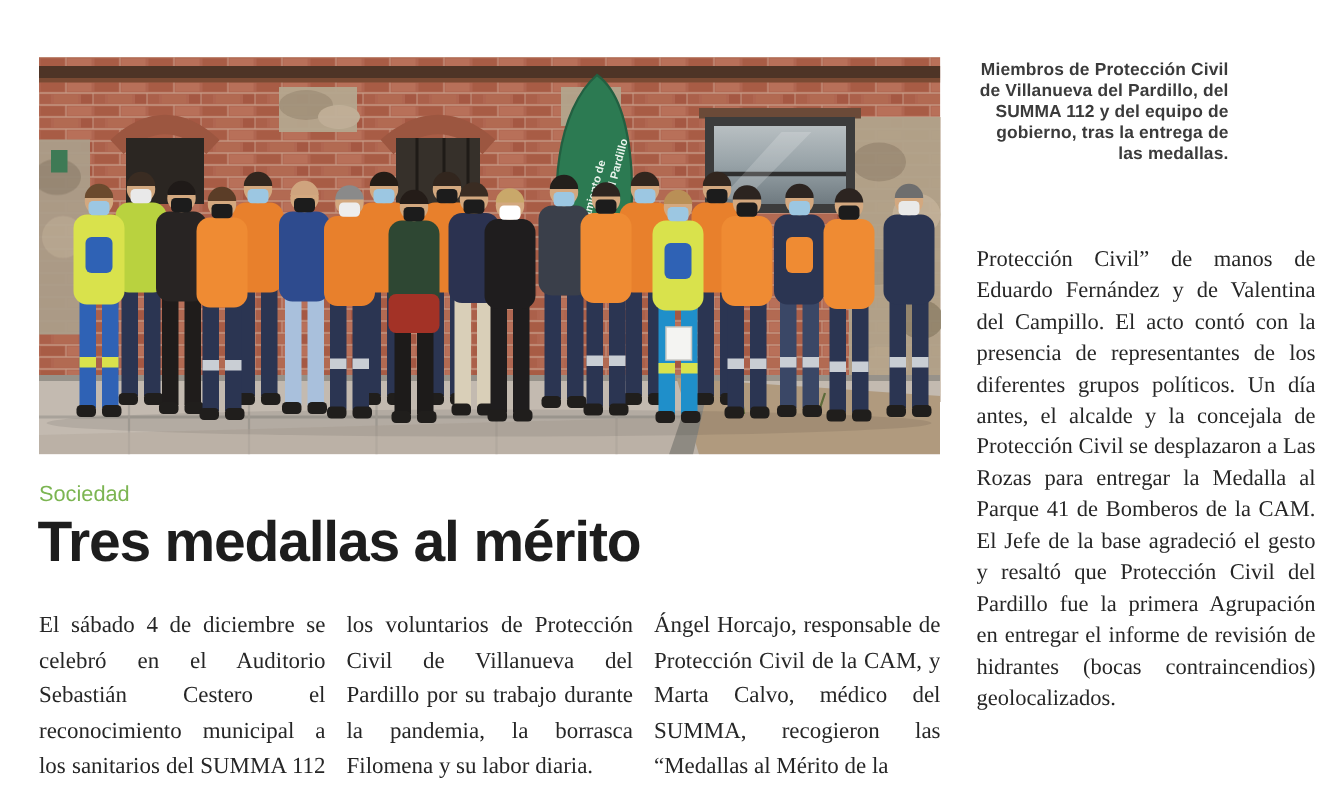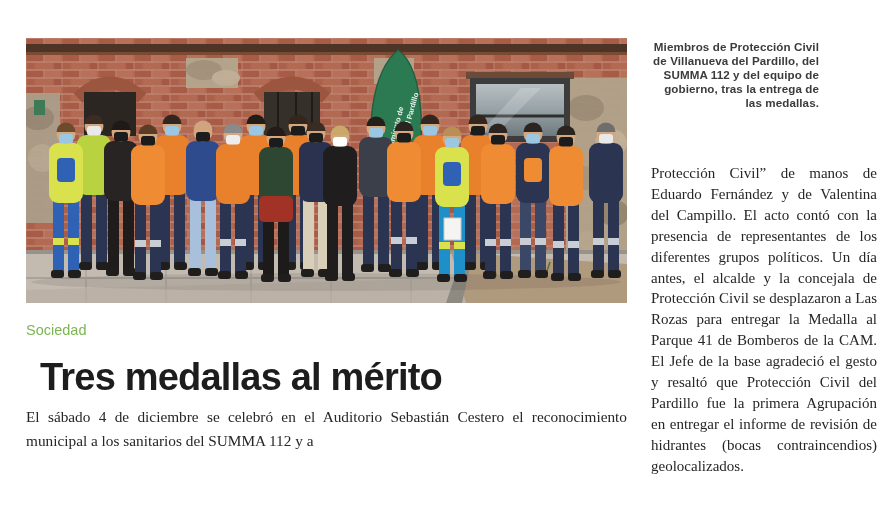--- a/index.html
+++ b/index.html
@@ -30,21 +30,21 @@
     font-size:15px;line-height:20.9px;color:#262626;
     text-align:justify;overflow:hidden;
   }
   
   .kicker{
     position:absolute;left:26px;top:322px;
     font-weight:400;font-size:14.5px;line-height:16px;
     color:#7cb552;
   }
   .headline{
-    position:absolute;left:24px;top:339px;margin:16px;width:600px;
+    position:absolute;left:24px;top:339px;margin:1px;width:600px;
     font-weight:700;font-size:38px;line-height:44px;
     letter-spacing:-0.8px;color:#1d1d1d;
     font-family:"Liberation Sans",sans-serif;
   }
   
   .body-cols{
     position:absolute;left:26px;top:405px;width:601px;height:121px;
     display:flex;gap:14px;overflow:hidden;
   }
   .body-col{
@@ -189,15 +189,17 @@
 
   <div class="caption">Miembros de Protección Civil de Villanueva del Pardillo, del SUMMA 112 y del equipo de gobierno, tras la entrega de las medallas.</div>
 
   <div class="col-right">Protección Civil” de manos de Eduardo Fernández y de Valentina del Campillo. El acto contó con la presencia de representantes de los diferentes grupos políticos. Un día antes, el alcalde y la concejala de Protección Civil se desplazaron a Las Rozas para entregar la Medalla al Parque 41 de Bomberos de la CAM. El Jefe de la base agradeció el gesto y resaltó que Protección Civil del Pardillo fue la primera Agrupación en entregar el informe de revisión de hidrantes (bocas contraincendios) geolocalizados.</div>
 
   <div class="kicker">Sociedad</div>
   <h1 class="headline">Tres medallas al mérito</h1>
 
   <div class="body-cols">
     <div class="body-col">El sábado 4 de diciembre se celebró en el Auditorio Sebastián Cestero el reconocimiento municipal a los sanitarios del SUMMA 112 y a</div>
+    <div class="body-col">los voluntarios de Protección Civil de Villanueva del Pardillo por su trabajo durante la pandemia, la borrasca Filomena y su labor diaria.</div>
+    <div class="body-col">Ángel Horcajo, responsable de Protección Civil de la CAM, y Marta Calvo, médico del SUMMA, recogieron las “Medallas al Mérito de la</div>
   </div>
 
 </div>
 
 </body></html>

